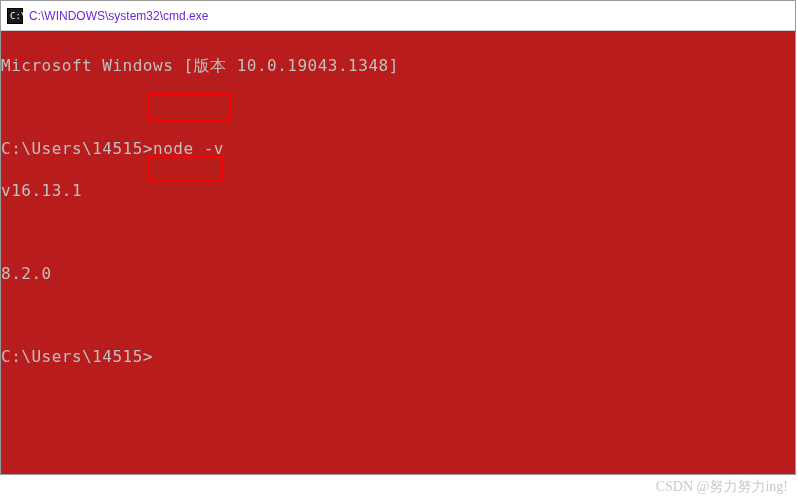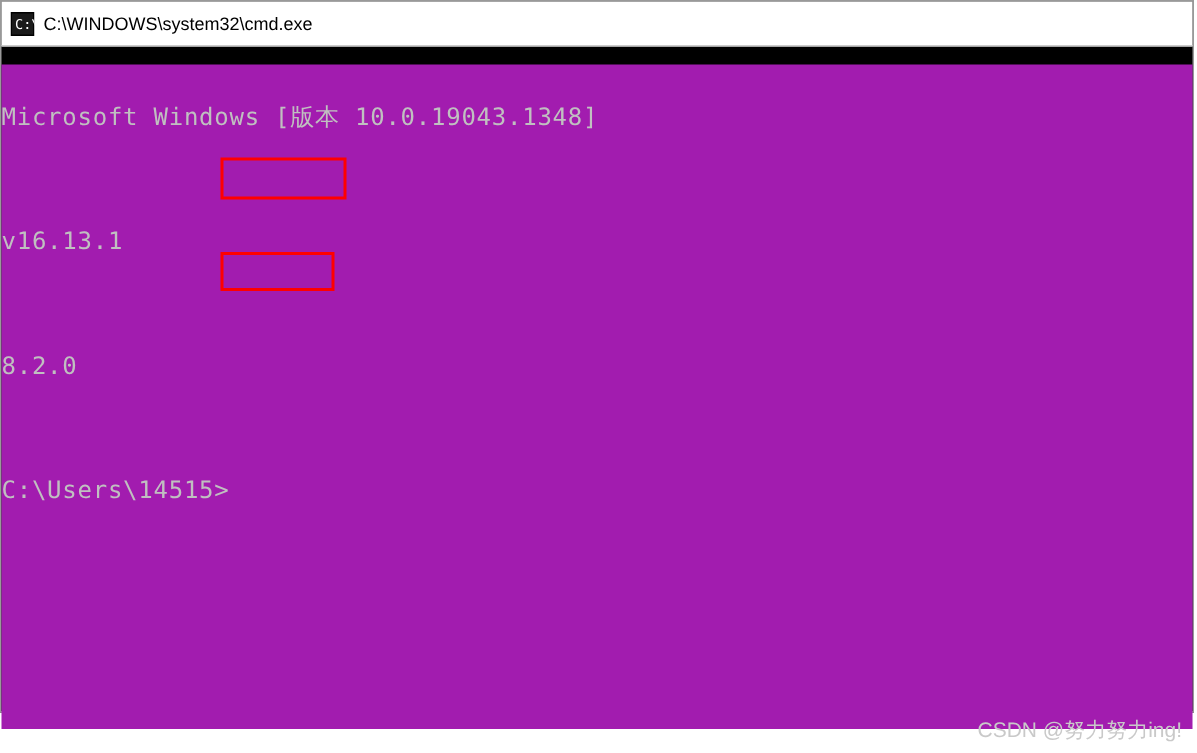--- a/index.html
+++ b/index.html
@@ -38,48 +38,47 @@
       align-items: center;
       justify-content: center;
     }
     .titlebar-icon svg {
       width: 16px;
       height: 16px;
     }
     .titlebar-text {
       font-family: 'Segoe UI', Tahoma, sans-serif;
       font-size: 12px;
-      color: #000000;
+      color: #6d28d9;
     }
     .terminal {
-      background: #a21caf;
+      background: #b91c1c;
       color: #c0c0c0;
       font-family: 'NSimSun', 'SimSun', Consolas, monospace;
       font-size: 16px;
       line-height: 1.3;
       padding: 4px 0 0 0;
       height: calc(100% - 30px);
       white-space: pre;
       letter-spacing: 0.5px;
       position: relative;
-      margin-top: 12px;
     }
     .line {
       min-height: 20px;
     }
     .highlight-box {
       border: 2px solid #ff0000;
       position: absolute;
       pointer-events: none;
     }
     .watermark {
       position: absolute;
       bottom: 6px;
       right: 10px;
-      font-family: Liberation Sans, sans-serif;
+      font-family: Liberation Serif, serif;
       font-size: 14px;
       color: #c9c9c9;
     }
   </style>
 </head>
 <body>
 
 <div class="window">
   <div class="titlebar">
     <span class="titlebar-icon">
@@ -88,20 +87,21 @@
         <rect x="1" y="1" width="14" height="14" fill="#1a1a1a"></rect>
         <text x="3" y="11" font-size="9" fill="#fff" font-family="monospace">C:\</text>
       </svg>
     </span>
     <span class="titlebar-text">C:\WINDOWS\system32\cmd.exe</span>
   </div>
 
   <div class="terminal">
 <div class="line">Microsoft Windows [版本 10.0.19043.1348]</div>
 <div class="line"> </div>
+<div class="line"><span>C:\Users\14515&gt;</span><span>node -v</span></div>
 <div class="line">v16.13.1</div>
 <div class="line"> </div>
 <div class="line">8.2.0</div>
 <div class="line"> </div>
 <div class="line"><span>C:\Users\14515&gt;</span></div>
 
     <div class="highlight-box" style="top:62px; left:146px; width:84px; height:28px;"></div>
     <div class="highlight-box" style="top:125px; left:146px; width:76px; height:26px;"></div>
   </div>
 </div>

